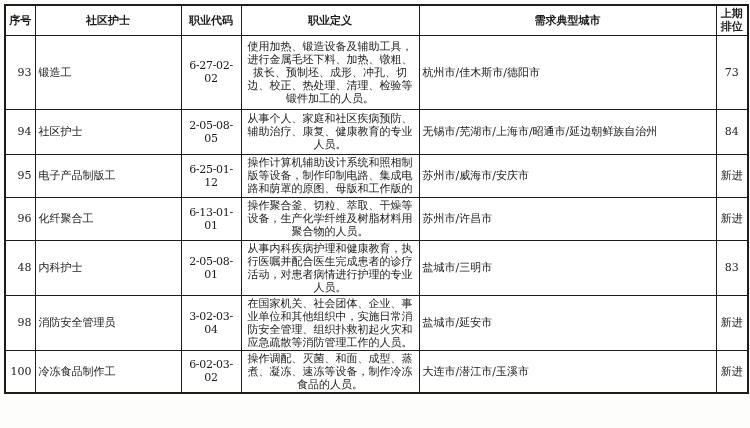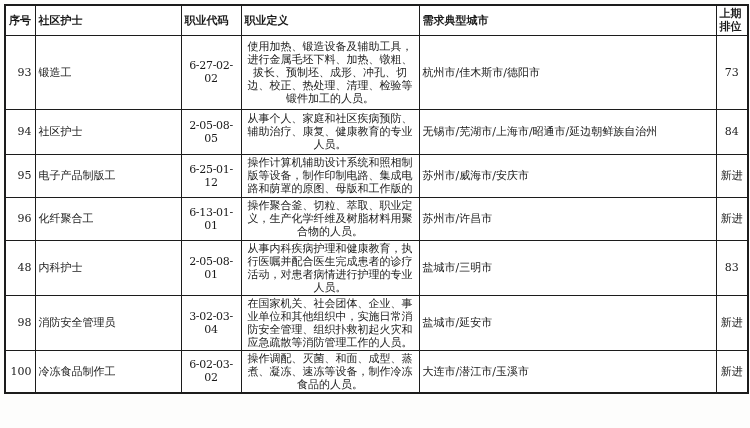--- a/index.html
+++ b/index.html
@@ -23,21 +23,21 @@
     padding:1px 3px;
     font-size:11px;
     line-height:13px;
     vertical-align:middle;
     overflow:hidden;
   }
   table.occ-table{border:2px solid #1c1c1c;}
   thead th{
     font-weight:bold;
     font-size:12px;
-    text-align:left;
+    text-align:center;
     border-bottom-width:2px;
     padding:2px 2px;
   }
   thead tr{height:30px;}
   
   col.c-no{width:30px;}
   col.c-name{width:146px;}
   col.c-code{width:60px;}
   col.c-def{width:178px;}
   col.c-cities{width:297px;}
@@ -102,21 +102,21 @@
         <td class="col-name">电子产品制版工</td>
         <td class="col-code">6-25-01-12</td>
         <td class="col-definition">操作计算机辅助设计系统和照相制版等设备，制作印制电路、集成电路和荫罩的原图、母版和工作版的</td>
         <td class="col-cities">苏州市/威海市/安庆市</td>
         <td class="col-last_rank">新进</td>
       </tr>
       <tr>
         <td class="col-no">96</td>
         <td class="col-name">化纤聚合工</td>
         <td class="col-code">6-13-01-01</td>
-        <td class="col-definition">操作聚合釜、切粒、萃取、职业定义，生产化学纤维及树脂材料用聚合物的人员。</td>
+        <td class="col-definition">操作聚合釜、切粒、萃取、干燥等设备，生产化学纤维及树脂材料用聚合物的人员。</td>
         <td class="col-cities">苏州市/许昌市</td>
         <td class="col-last_rank">新进</td>
       </tr>
       <tr>
         <td class="col-no">48</td>
         <td class="col-name">内科护士</td>
         <td class="col-code">2-05-08-01</td>
         <td class="col-definition">从事内科疾病护理和健康教育，执行医嘱并配合医生完成患者的诊疗活动，对患者病情进行护理的专业人员。</td>
         <td class="col-cities">盐城市/三明市</td>
         <td class="col-last_rank">83</td>

